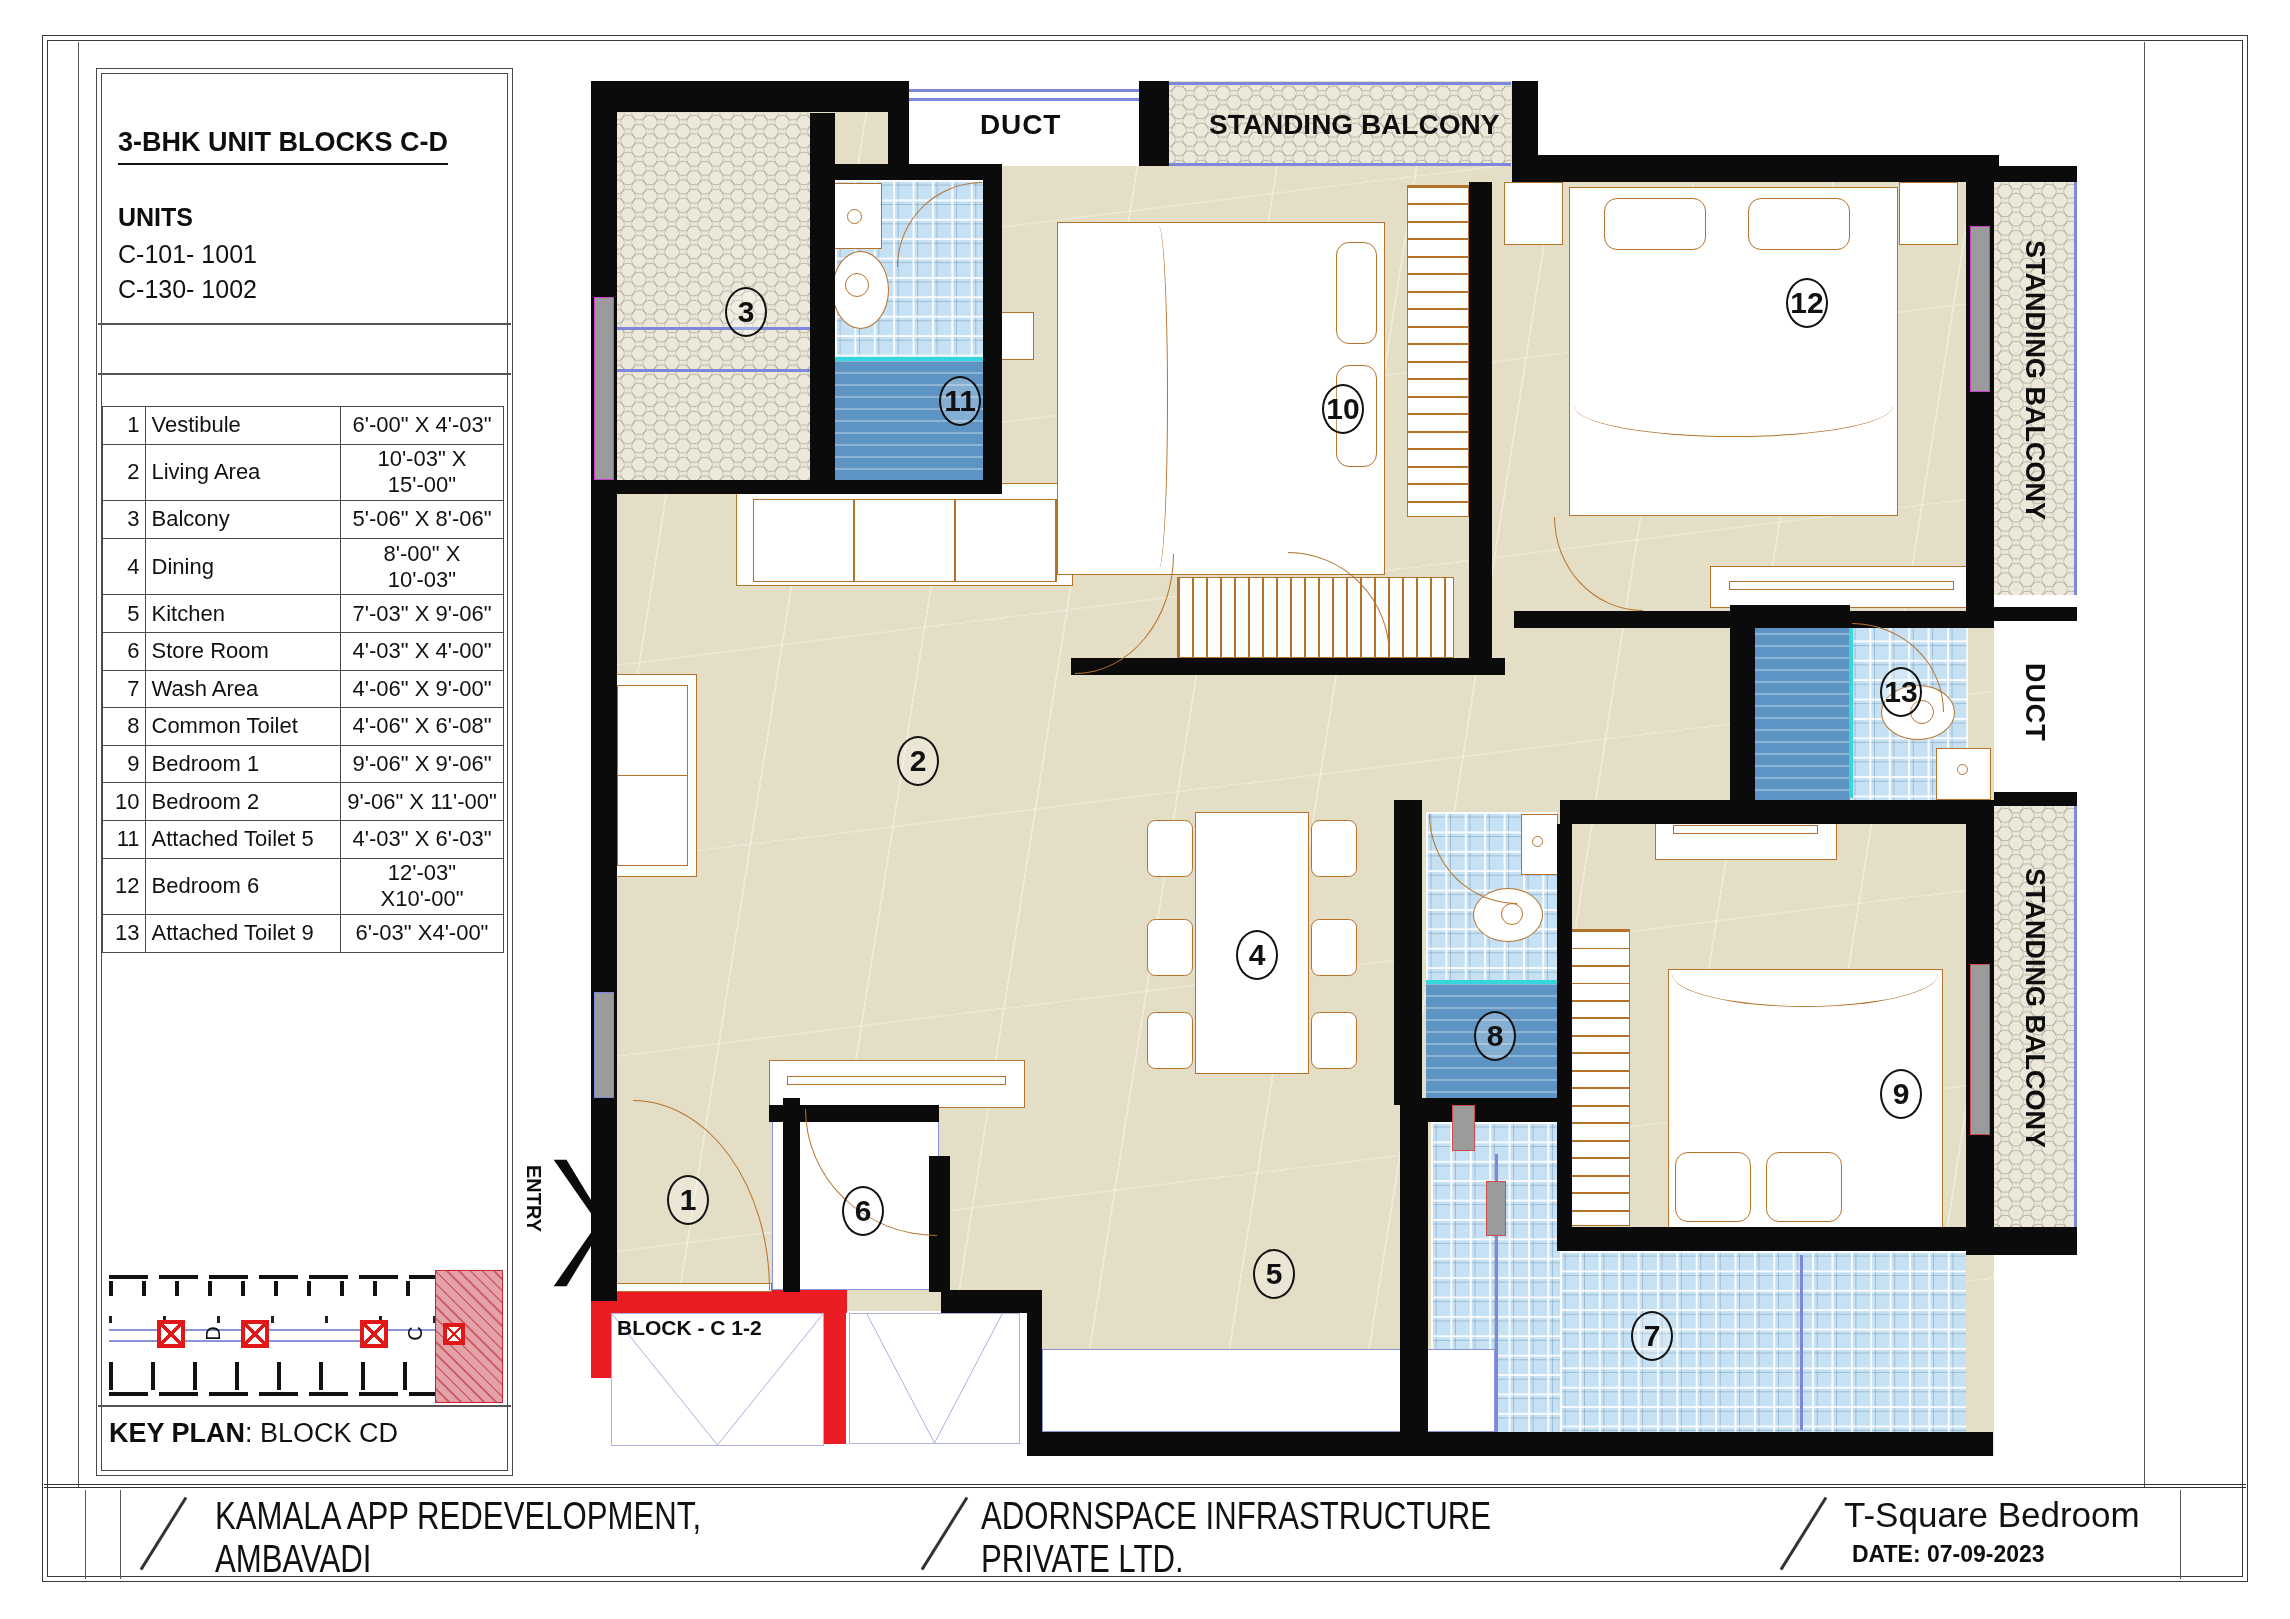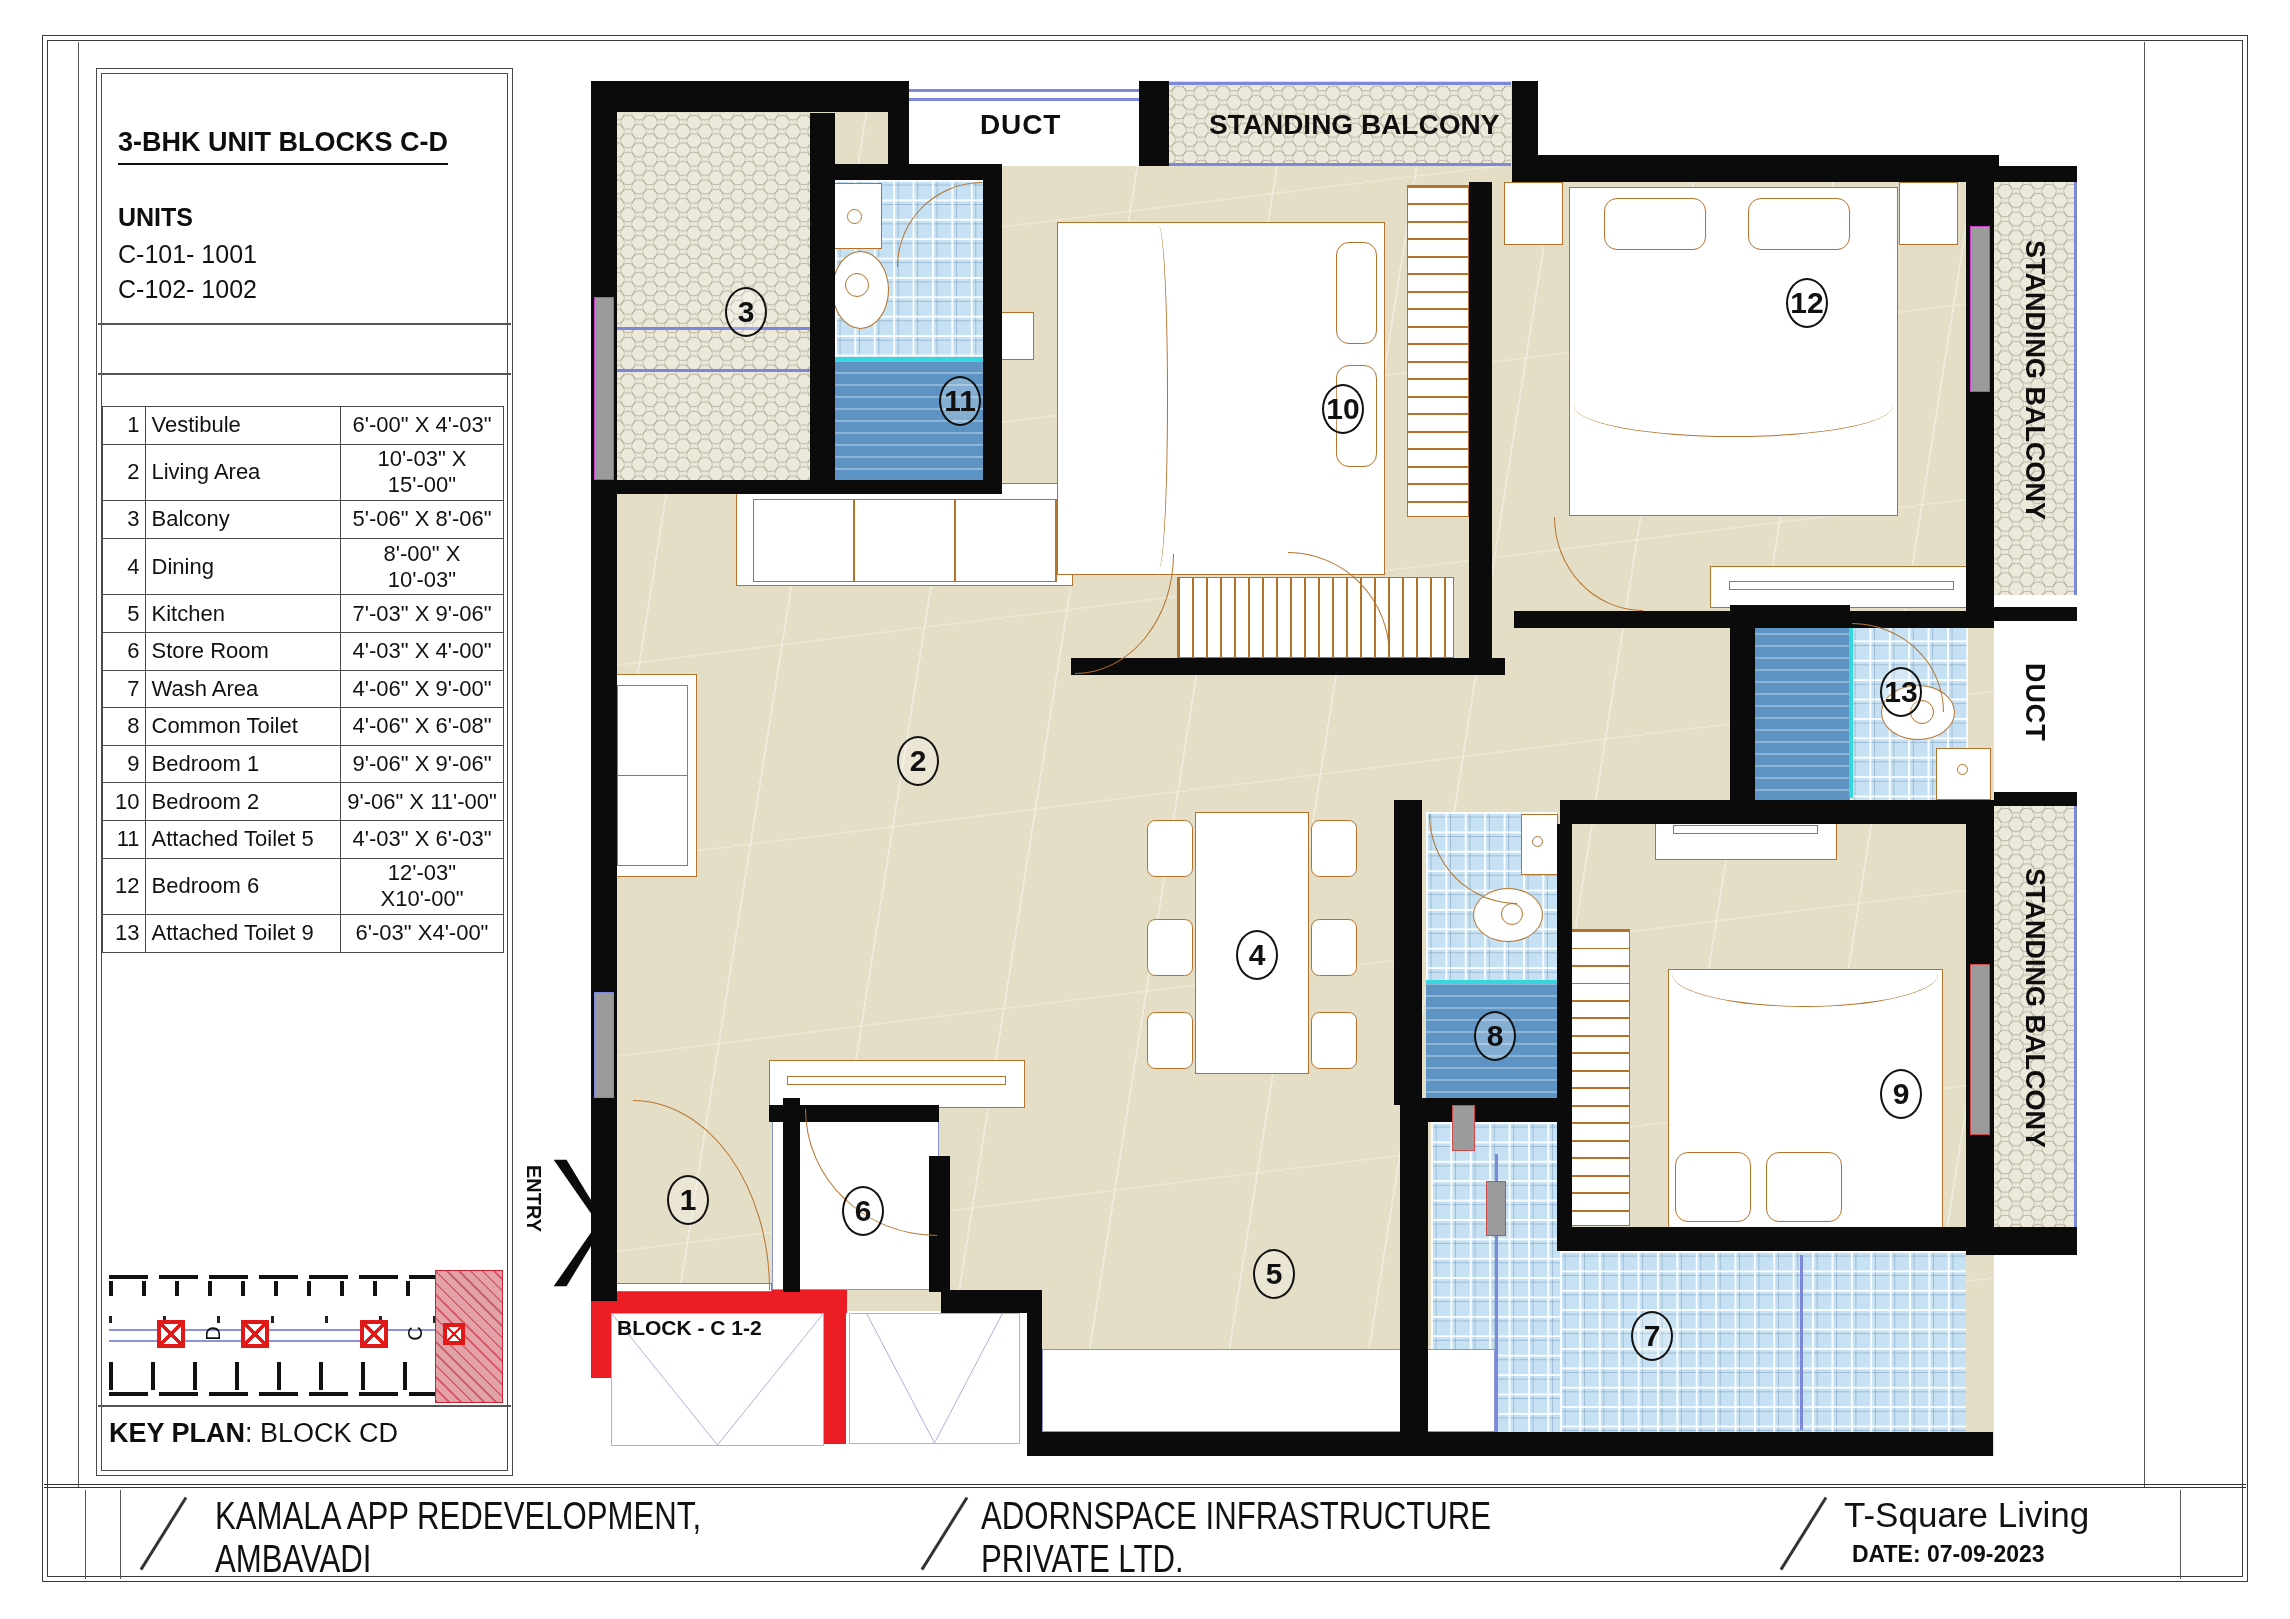--- a/index.html
+++ b/index.html
@@ -41,21 +41,21 @@
 <div class="stage">
 
   <div class="a" style="left:42px;top:35px;width:2206px;height:1547px;border:1.8px solid #3a3a3a;outline:0.9px solid #3a3a3a;outline-offset:-6.5px;"></div>
   <div class="a thin" style="left:78px;top:42px;width:0.9px;height:1445px;"></div>
   <div class="a thin" style="left:2144px;top:42px;width:0.9px;height:1445px;"></div>
 
   <div class="a panel" style="left:96px;top:68px;width:417px;height:1408px;"></div>
   <div class="a lbl" style="left:118px;top:127px;font-size:27px;border-bottom:2.8px solid #111;padding-bottom:4.6px;">3-BHK UNIT BLOCKS C-D</div>
   <div class="a lbl" style="left:118px;top:203px;font-size:25px;">UNITS</div>
   <div class="a" style="left:118px;top:240px;font-size:25px;">C-101- 1001</div>
-  <div class="a" style="left:118px;top:275px;font-size:25px;">C-102- 1002</div>
+  <div class="a" style="left:118px;top:275px;font-size:25px;">C-130- 1002</div>
   <div class="a thin" style="left:98px;top:323px;width:413px;height:1.8px;"></div>
   <div class="a thin" style="left:98px;top:373px;width:413px;height:1.8px;"></div>
 
   <table class="rooms">
     <tbody>
         <tr>
           <td class="c-no">1</td>
           <td class="c-name">Vestibule</td>
           <td class="c-size">6'-00" X 4'-03"</td>
         </tr>
@@ -333,17 +333,17 @@
   <div class="a thin" style="left:85px;top:1490px;width:0.9px;height:89px;"></div>
   <div class="a thin" style="left:120px;top:1490px;width:0.9px;height:89px;"></div>
   <div class="a thin" style="left:2180px;top:1490px;width:0.9px;height:89px;"></div>
   <div class="a slant" style="left:162px;top:1491px;height:85px;transform:rotate(32deg);"></div>
   <div class="a slant" style="left:943px;top:1491px;height:85px;transform:rotate(32deg);"></div>
   <div class="a slant" style="left:1802px;top:1491px;height:85px;transform:rotate(32deg);"></div>
   <div class="a" style="left:215px;top:1495px;font-size:38px;transform:scaleX(.82);transform-origin:left;white-space:nowrap;">KAMALA APP REDEVELOPMENT,</div>
   <div class="a" style="left:215px;top:1538px;font-size:38px;transform:scaleX(.82);transform-origin:left;white-space:nowrap;">AMBAVADI</div>
   <div class="a" style="left:981px;top:1495px;font-size:38px;transform:scaleX(.82);transform-origin:left;white-space:nowrap;">ADORNSPACE INFRASTRUCTURE</div>
   <div class="a" style="left:981px;top:1538px;font-size:38px;transform:scaleX(.82);transform-origin:left;white-space:nowrap;">PRIVATE LTD.</div>
-  <div class="a" style="left:1844px;top:1495px;font-size:35px;white-space:nowrap;">T-Square Living</div>
+  <div class="a" style="left:1844px;top:1495px;font-size:35px;white-space:nowrap;">T-Square Bedroom</div>
   <div class="a lbl" style="left:1852px;top:1541px;font-size:23px;">DATE: 07-09-2023</div>
 
 </div>
 
 
 </body></html>

